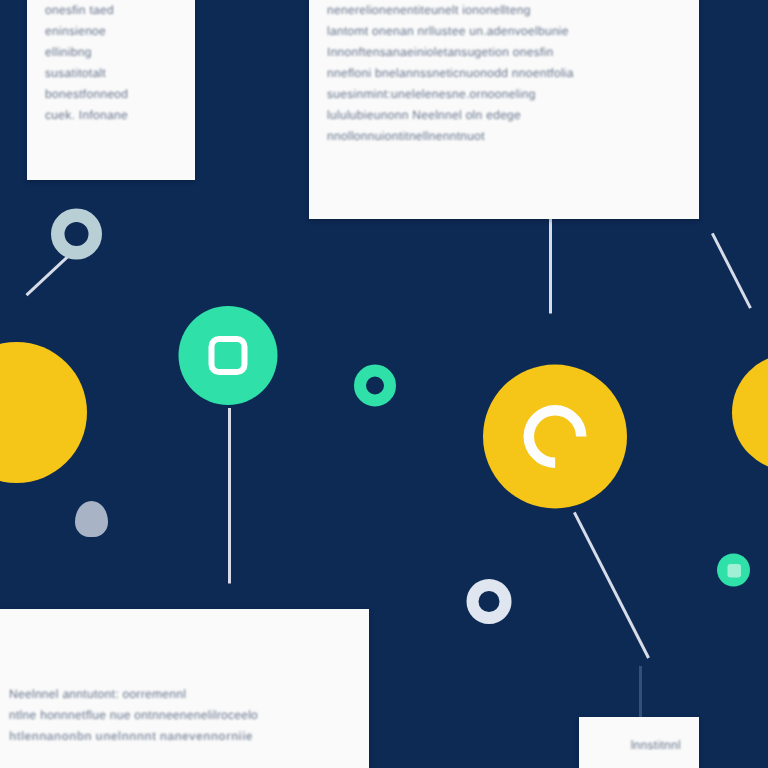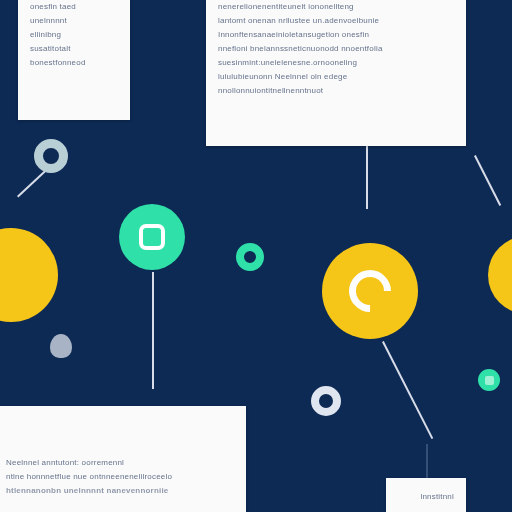--- a/index.html
+++ b/index.html
@@ -124,24 +124,25 @@
   <div class="node" style="left:311px; top:386px; width:30px; height:30px;">
     <div class="ring" style="width:30px; height:30px; border:8px solid #dfe6f0;"></div>
   </div>
 
   <div class="node" style="left:478px; top:369px; width:22px; height:22px; background:#2fe0a8;">
     <div style="width:9px; height:9px; border-radius:2px; background:#9ff0d4;"></div>
   </div>
 
   <div class="card" id="card-top-left">
     <span class="card-line">onesfin taed</span>
-    <span class="card-line">unelnnnnt</span>
+    <span class="card-line">eninsienoe</span>
     <span class="card-line">ellinibng</span>
     <span class="card-line">susatitotalt</span>
     <span class="card-line">bonestfonneod</span>
+    <span class="card-line">cuek.  Infonane</span>
   </div>
 
   <div class="card" id="card-top-right">
     <span class="card-line">nenerelionenentiteunelt iononellteng</span>
     <span class="card-line">lantomt onenan nrllustee un.adenvoelbunie</span>
     <span class="card-line">Innonftensanaeinioletansugetion onesfin</span>
     <span class="card-line">nnefloni bnelannssneticnuonodd nnoentfolia</span>
     <span class="card-line">suesinmint:unelelenesne.ornooneling</span>
     <span class="card-line">lululubieunonn Neelnnel oln edege</span>
     <span class="card-line">nnollonnuiontitnellnenntnuot</span>

